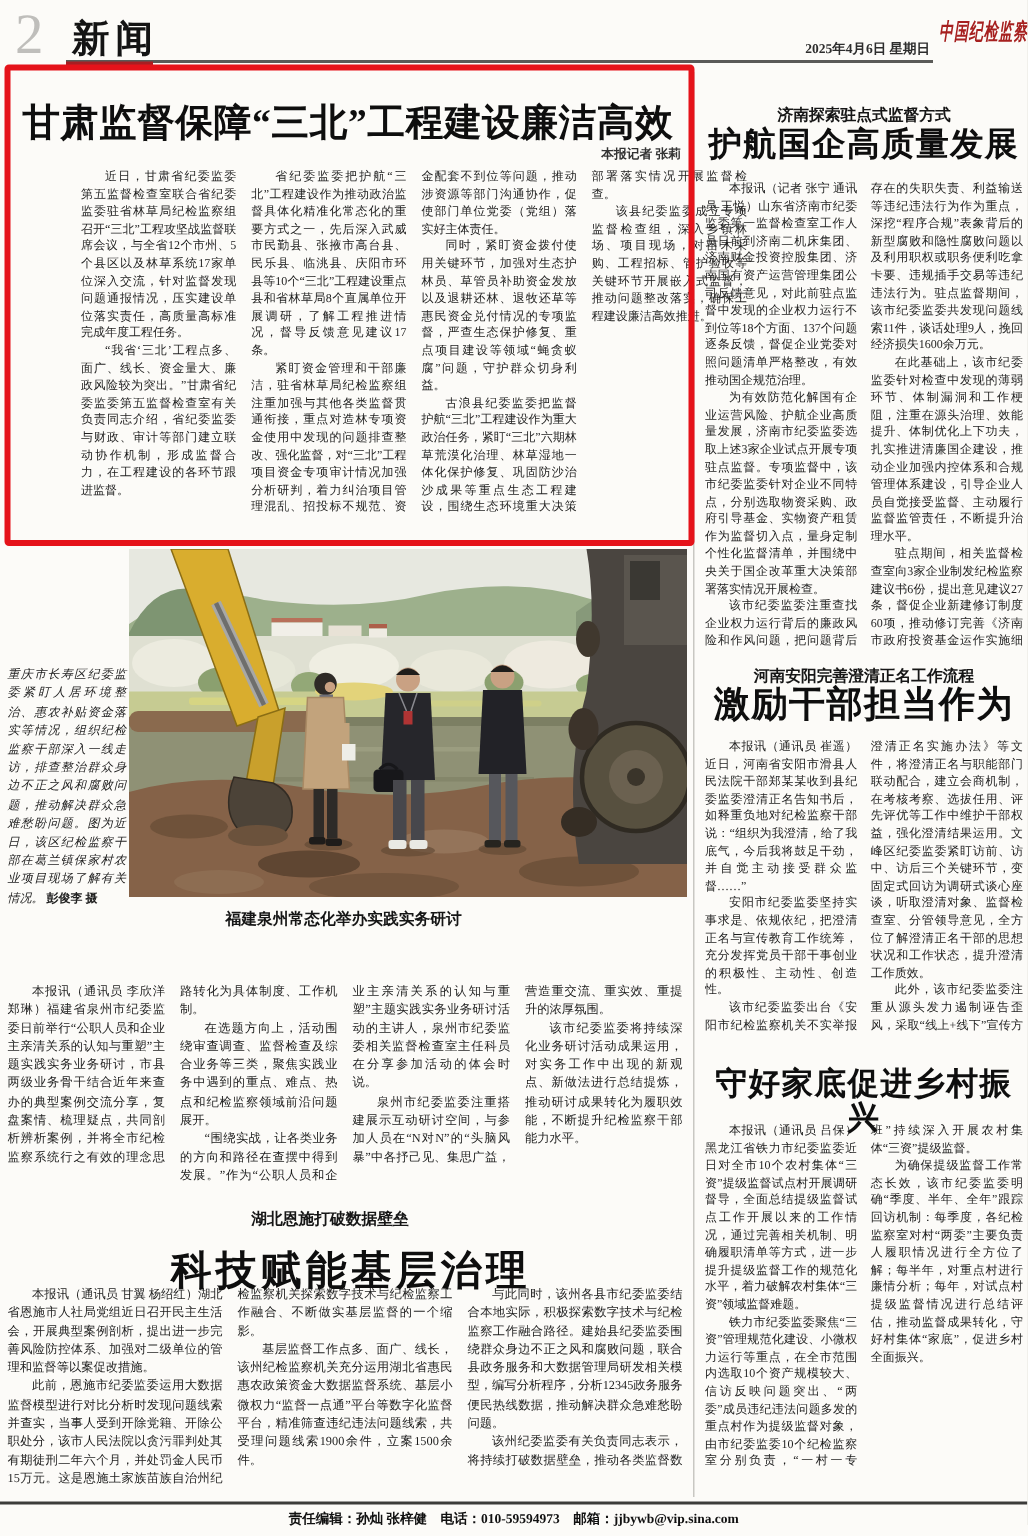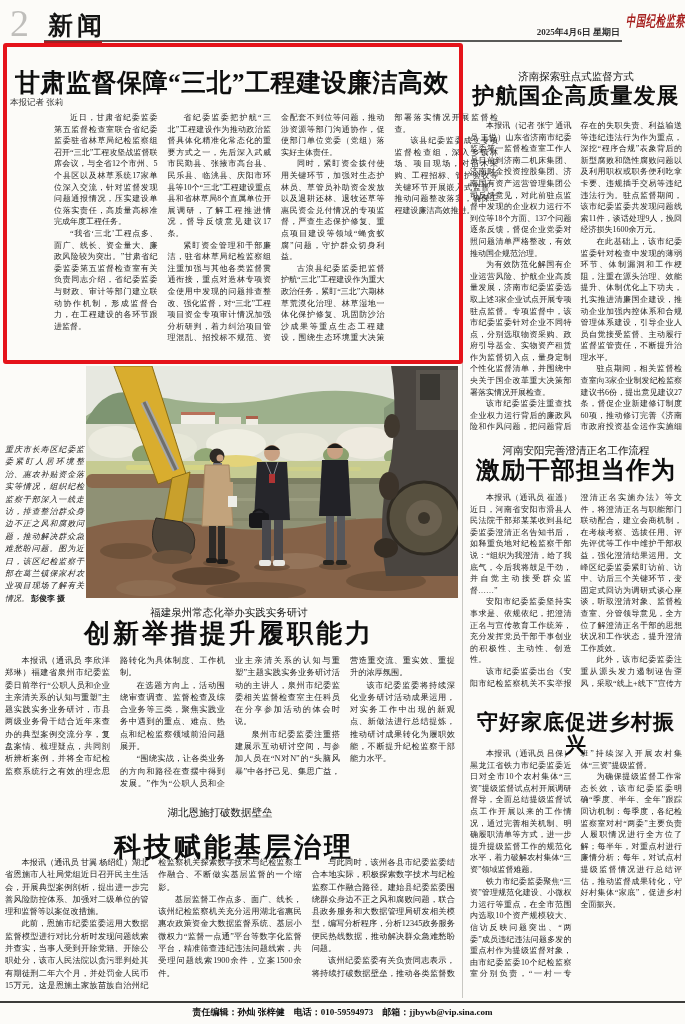--- a/index.html
+++ b/index.html
@@ -12,23 +12,23 @@
   .header-rule{left:44px;top:40px;width:578px;height:2px;background:#5a5a58;}
   .accent-bar{left:44px;top:41px;width:58px;height:5px;background:#a81e22;}
   .date{left:430px;top:26px;width:190px;font-size:9px;color:#2d2d2d;text-align:right;font-weight:bold;}
   .masthead{left:626px;top:12px;width:92px;font-size:15px;font-weight:bold;font-style:italic;
             color:#a6201f;transform:scaleX(.62);transform-origin:left top;white-space:nowrap;
             letter-spacing:1px;}
   
   .annotation-box{left:3px;top:43px;width:452px;height:313px;border:4px solid #e5131a;
                   border-radius:3px;pointer-events:none;z-index:30;}
   
-  .kicker{font-weight:normal;text-align:center;color:#161616;}
+  .kicker{font-weight:bold;text-align:center;color:#161616;}
   .headline{font-weight:900;text-align:center;color:#0e0e0e;line-height:1.1;}
-  .byline{text-align:left;color:#333;}
+  .byline{text-align:right;color:#333;font-weight:bold;}
   .bodytext{font-size:8px;line-height:1.45;text-align:justify;color:#1d1d1d;
             column-gap:10px;column-fill:auto;overflow:hidden;}
   .bodytext p{margin:0;text-indent:2em;}
   .main-headline{left:10px;top:52px;width:444px;font-size:25px;letter-spacing:.5px;}
   .main-byline{left:10px;top:97px;width:444px;font-size:8.5px;}
   .main-body{left:10px;top:112px;width:444px;height:242px;column-count:4;margin-left:44px;}
   
   .caption-col{left:5px;top:444px;width:79px;font-size:8px;line-height:1.55;font-style:italic;
                text-align:justify;color:#222;}
   .caption-credit{font-style:normal;font-weight:bold;}
@@ -178,21 +178,20 @@
         <path d="M236,94 L262,94 L265,150 L233,150 Z" fill="#222227"></path>
         <rect x="240" y="150" width="8" height="45" fill="#56575c"></rect>
         <rect x="251" y="150" width="8" height="45" fill="#56575c"></rect>
         <rect x="237" y="194" width="11" height="5" rx="2" fill="#26241f"></rect>
         <rect x="250" y="194" width="11" height="5" rx="2" fill="#26241f"></rect>
       </g>
     </svg>
   </figure>
 
   <div class="abs kicker qz-kicker">福建泉州常态化举办实践实务研讨</div>
-  <h2 class="abs headline qz-headline" style="margin:0;">创新举措提升履职能力</h2>
   <div class="abs bodytext qz-body">
       <p>本报讯（通讯员 李欣洋 郑琳）福建省泉州市纪委监委日前举行“公职人员和企业主亲清关系的认知与重塑”主题实践实务业务研讨，市县两级业务骨干结合近年来查办的典型案例交流分享，复盘案情、梳理疑点，共同剖析辨析案例，并将全市纪检监察系统行之有效的理念思路转化为具体制度、工作机制。</p>
       <p>在选题方向上，活动围绕审查调查、监督检查及综合业务等三类，聚焦实践业务中遇到的重点、难点、热点和纪检监察领域前沿问题展开。</p>
       <p>“围绕实战，让各类业务的方向和路径在查摆中得到发展。”作为“公职人员和企业主亲清关系的认知与重塑”主题实践实务业务研讨活动的主讲人，泉州市纪委监委相关监督检查室主任科员在分享参加活动的体会时说。</p>
       <p>泉州市纪委监委注重搭建展示互动研讨空间，与参加人员在“N对N”的“头脑风暴”中各抒己见、集思广益，营造重交流、重实效、重提升的浓厚氛围。</p>
       <p>该市纪委监委将持续深化业务研讨活动成果运用，对实务工作中出现的新观点、新做法进行总结提炼，推动研讨成果转化为履职效能，不断提升纪检监察干部能力水平。</p>
     </div>
 
   <div class="abs kicker es-kicker">湖北恩施打破数据壁垒</div>
   <h2 class="abs headline es-headline" style="margin:14px;">科技赋能基层治理</h2>

